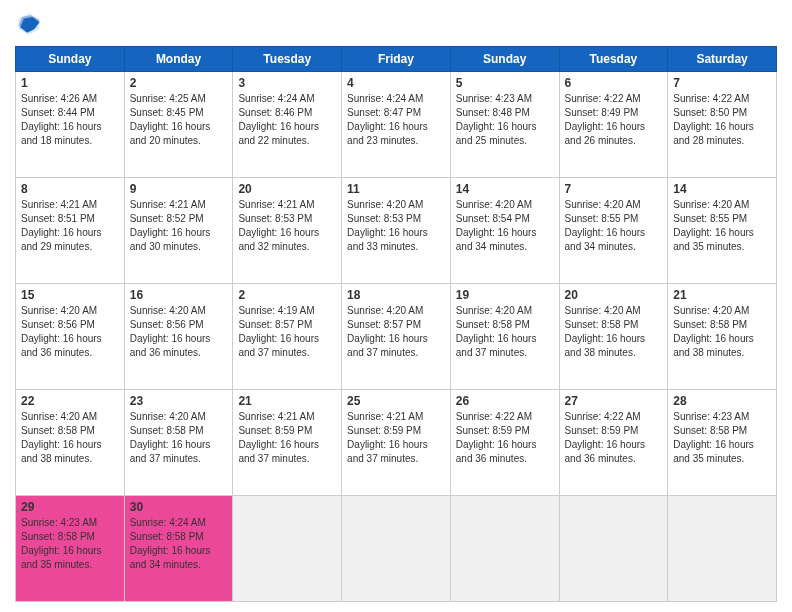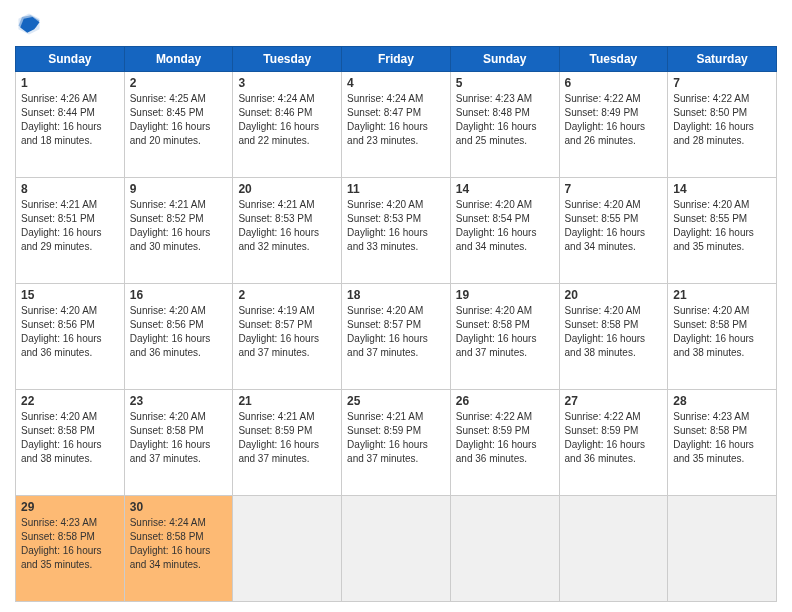--- a/index.html
+++ b/index.html
@@ -68,21 +68,21 @@
     }
     .calendar td {
       border: 1px solid #ccc;
       vertical-align: top;
       padding: 4px 5px;
       font-size: 9.5px;
       color: #333;
       background: #fff;
     }
     .calendar tr:last-child td {
-      background: #fdba74;
+      background: #ec4899;
     }
     .day-number {
       font-size: 12px;
       font-weight: bold;
       display: block;
       margin-bottom: 2px;
     }
     .day-info {
       font-size: 10px;
       line-height: 1.4;

